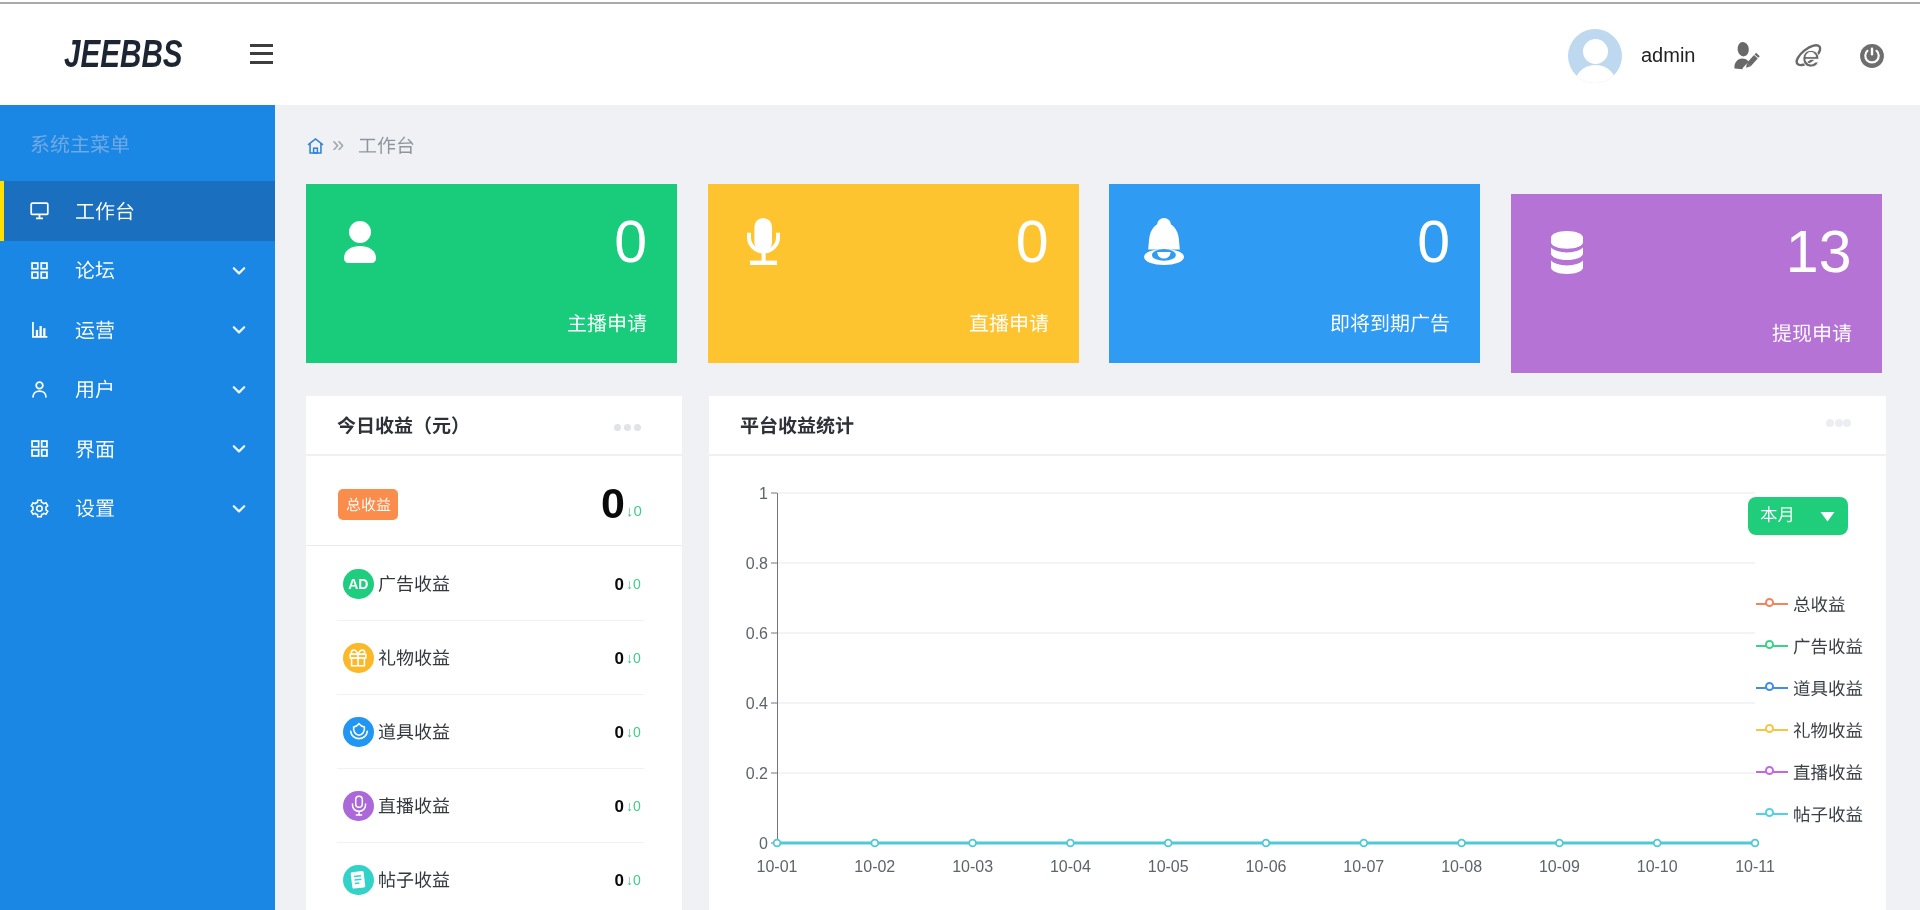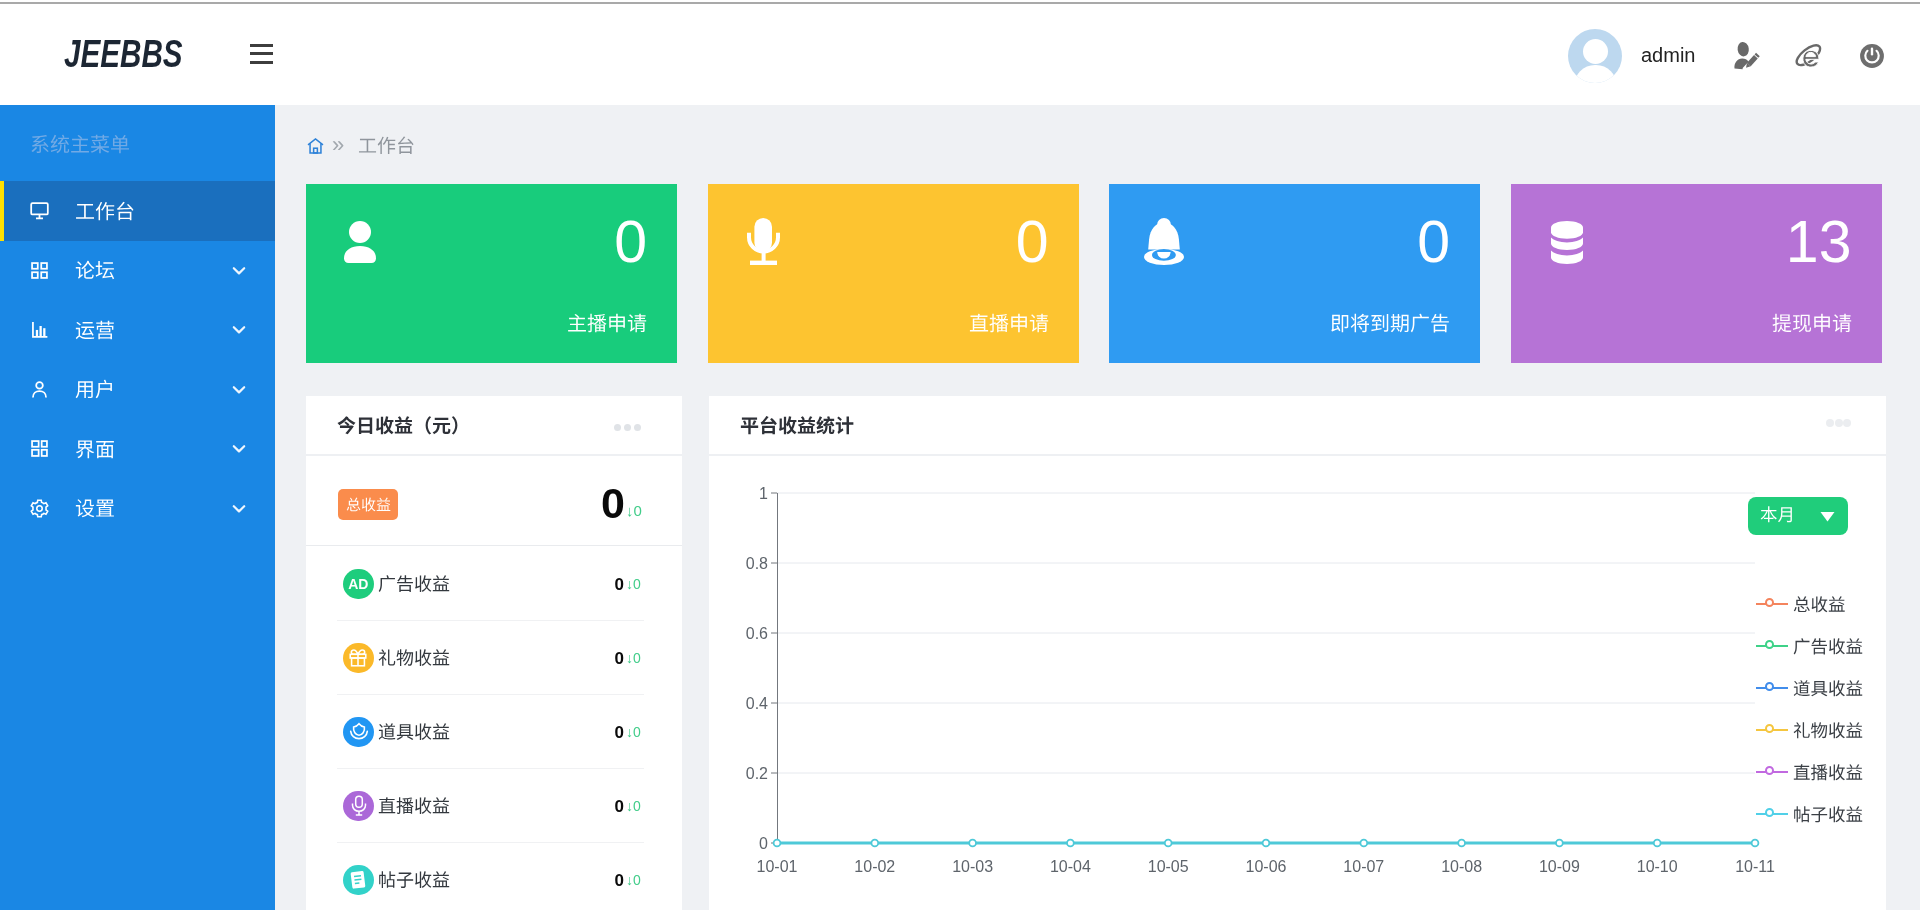--- a/index.html
+++ b/index.html
@@ -14,21 +14,21 @@
 .sidebar { position:absolute; left:0; top:105px; width:275px; height:805px; background:#1a87e4; }
 .mi { position:absolute; left:0; width:275px; height:59.5px; }
 .mi.active { background:#1a6fbe; }
 .ybar { position:absolute; left:0; top:0; width:4px; height:100%; background:#ffe000; }
 .mi .ico { position:absolute; left:29px; top:19px; width:21px; height:21px; }
 .mi .chev { position:absolute; left:231px; top:22px; width:16px; height:16px; }
 .scard { position:absolute; top:183.5px; width:371px; height:179.5px; }
 .c1 { left:306px;  background:#18cc7c; }
 .c2 { left:707.5px; background:#fdc430; }
 .c3 { left:1109px; background:#2f9bf2; }
-.c4 { left:1510.5px; background:#b673d6; }
+.c4 { left:1510.5px; background:#b673d6;margin-top:10px; }
 .num { position:absolute; right:30px; top:24.5px; font-size:59px; color:#fff; }
 .panel { position:absolute; top:396px; height:514px; background:#fff; }
 .p-left { left:306px; width:376px; }
 .p-right { left:709px; width:1177px; }
 .phead { position:absolute; left:0; top:0; width:100%; height:60px; border-bottom:2px solid #eef0f3; }
 .dots i { position:absolute; width:7px; height:7px; border-radius:50%; background:#e0e3e7; top:27.5px; }
 .tag { position:absolute; left:32px; top:93px; width:60px; height:31px; background:#fa8c4c; border-radius:5px; }
 .bigzero { position:absolute; font-size:43px; font-weight:bold; color:#0a0a0a; }
 .hr0 { position:absolute; left:0; top:149px; width:376px; height:1px; background:#e9ebee; }
 .rowhr { position:absolute; left:31px; width:307px; height:1px; background:#f0f1f3; }

